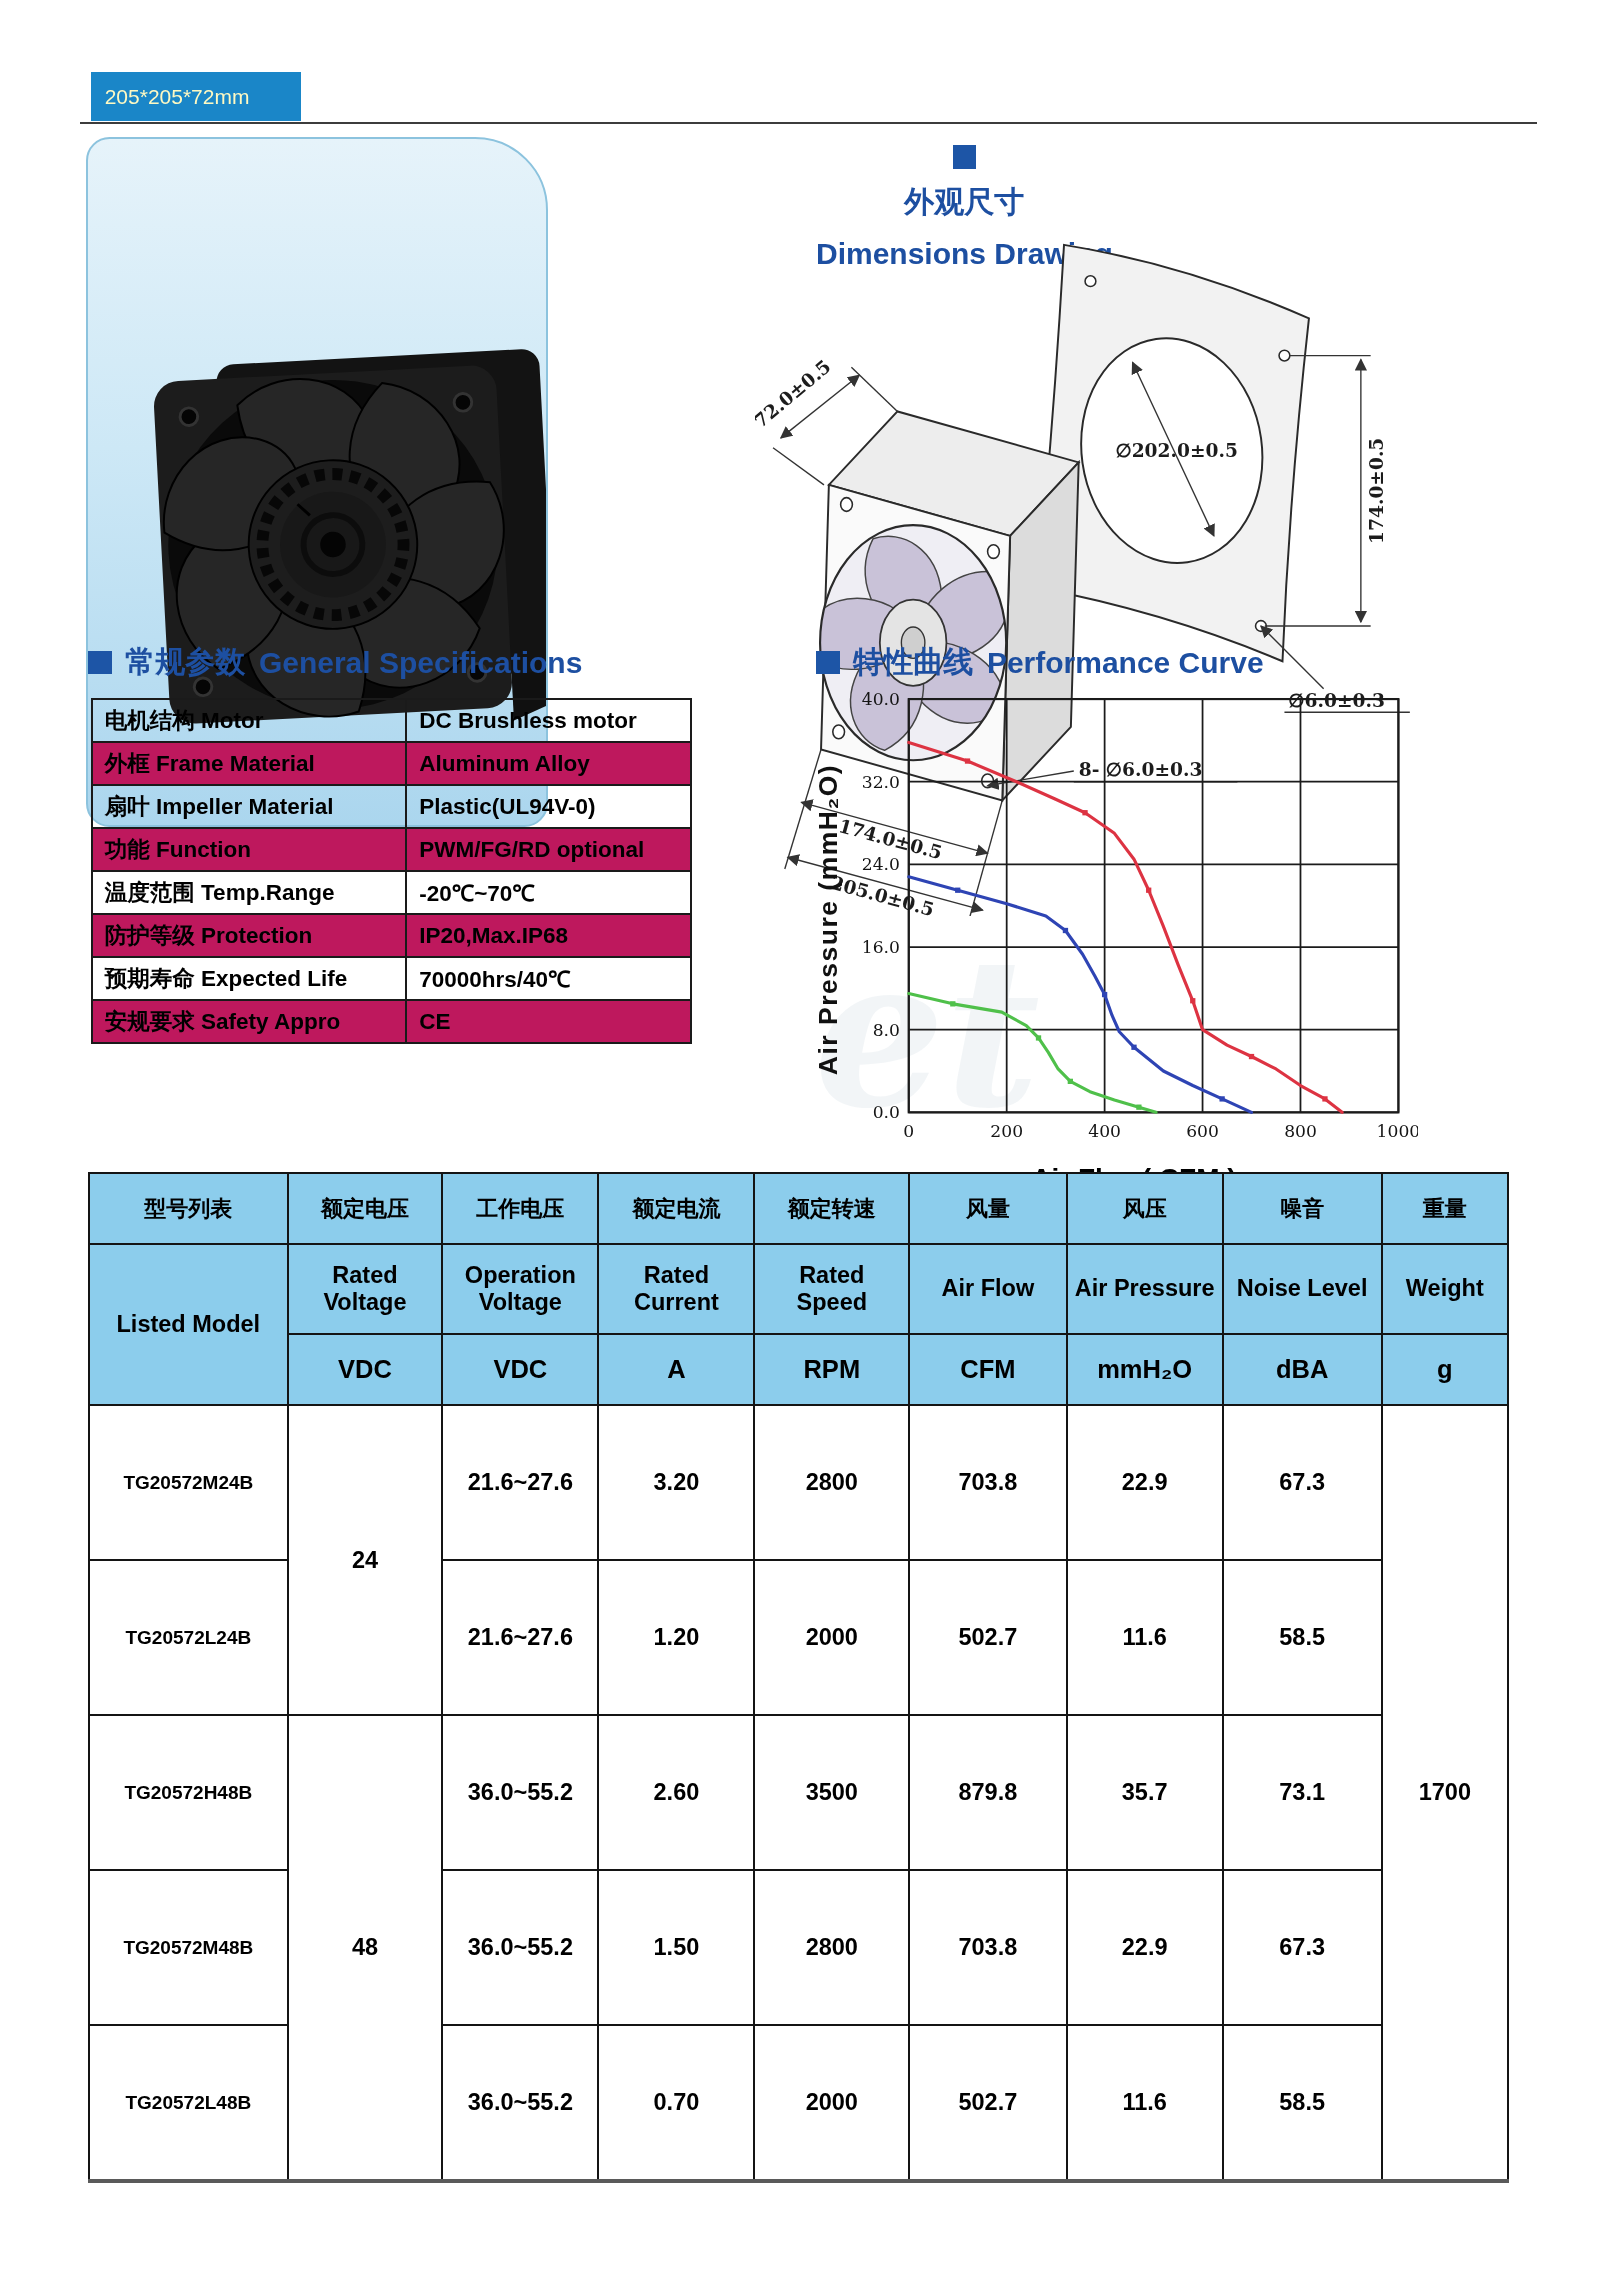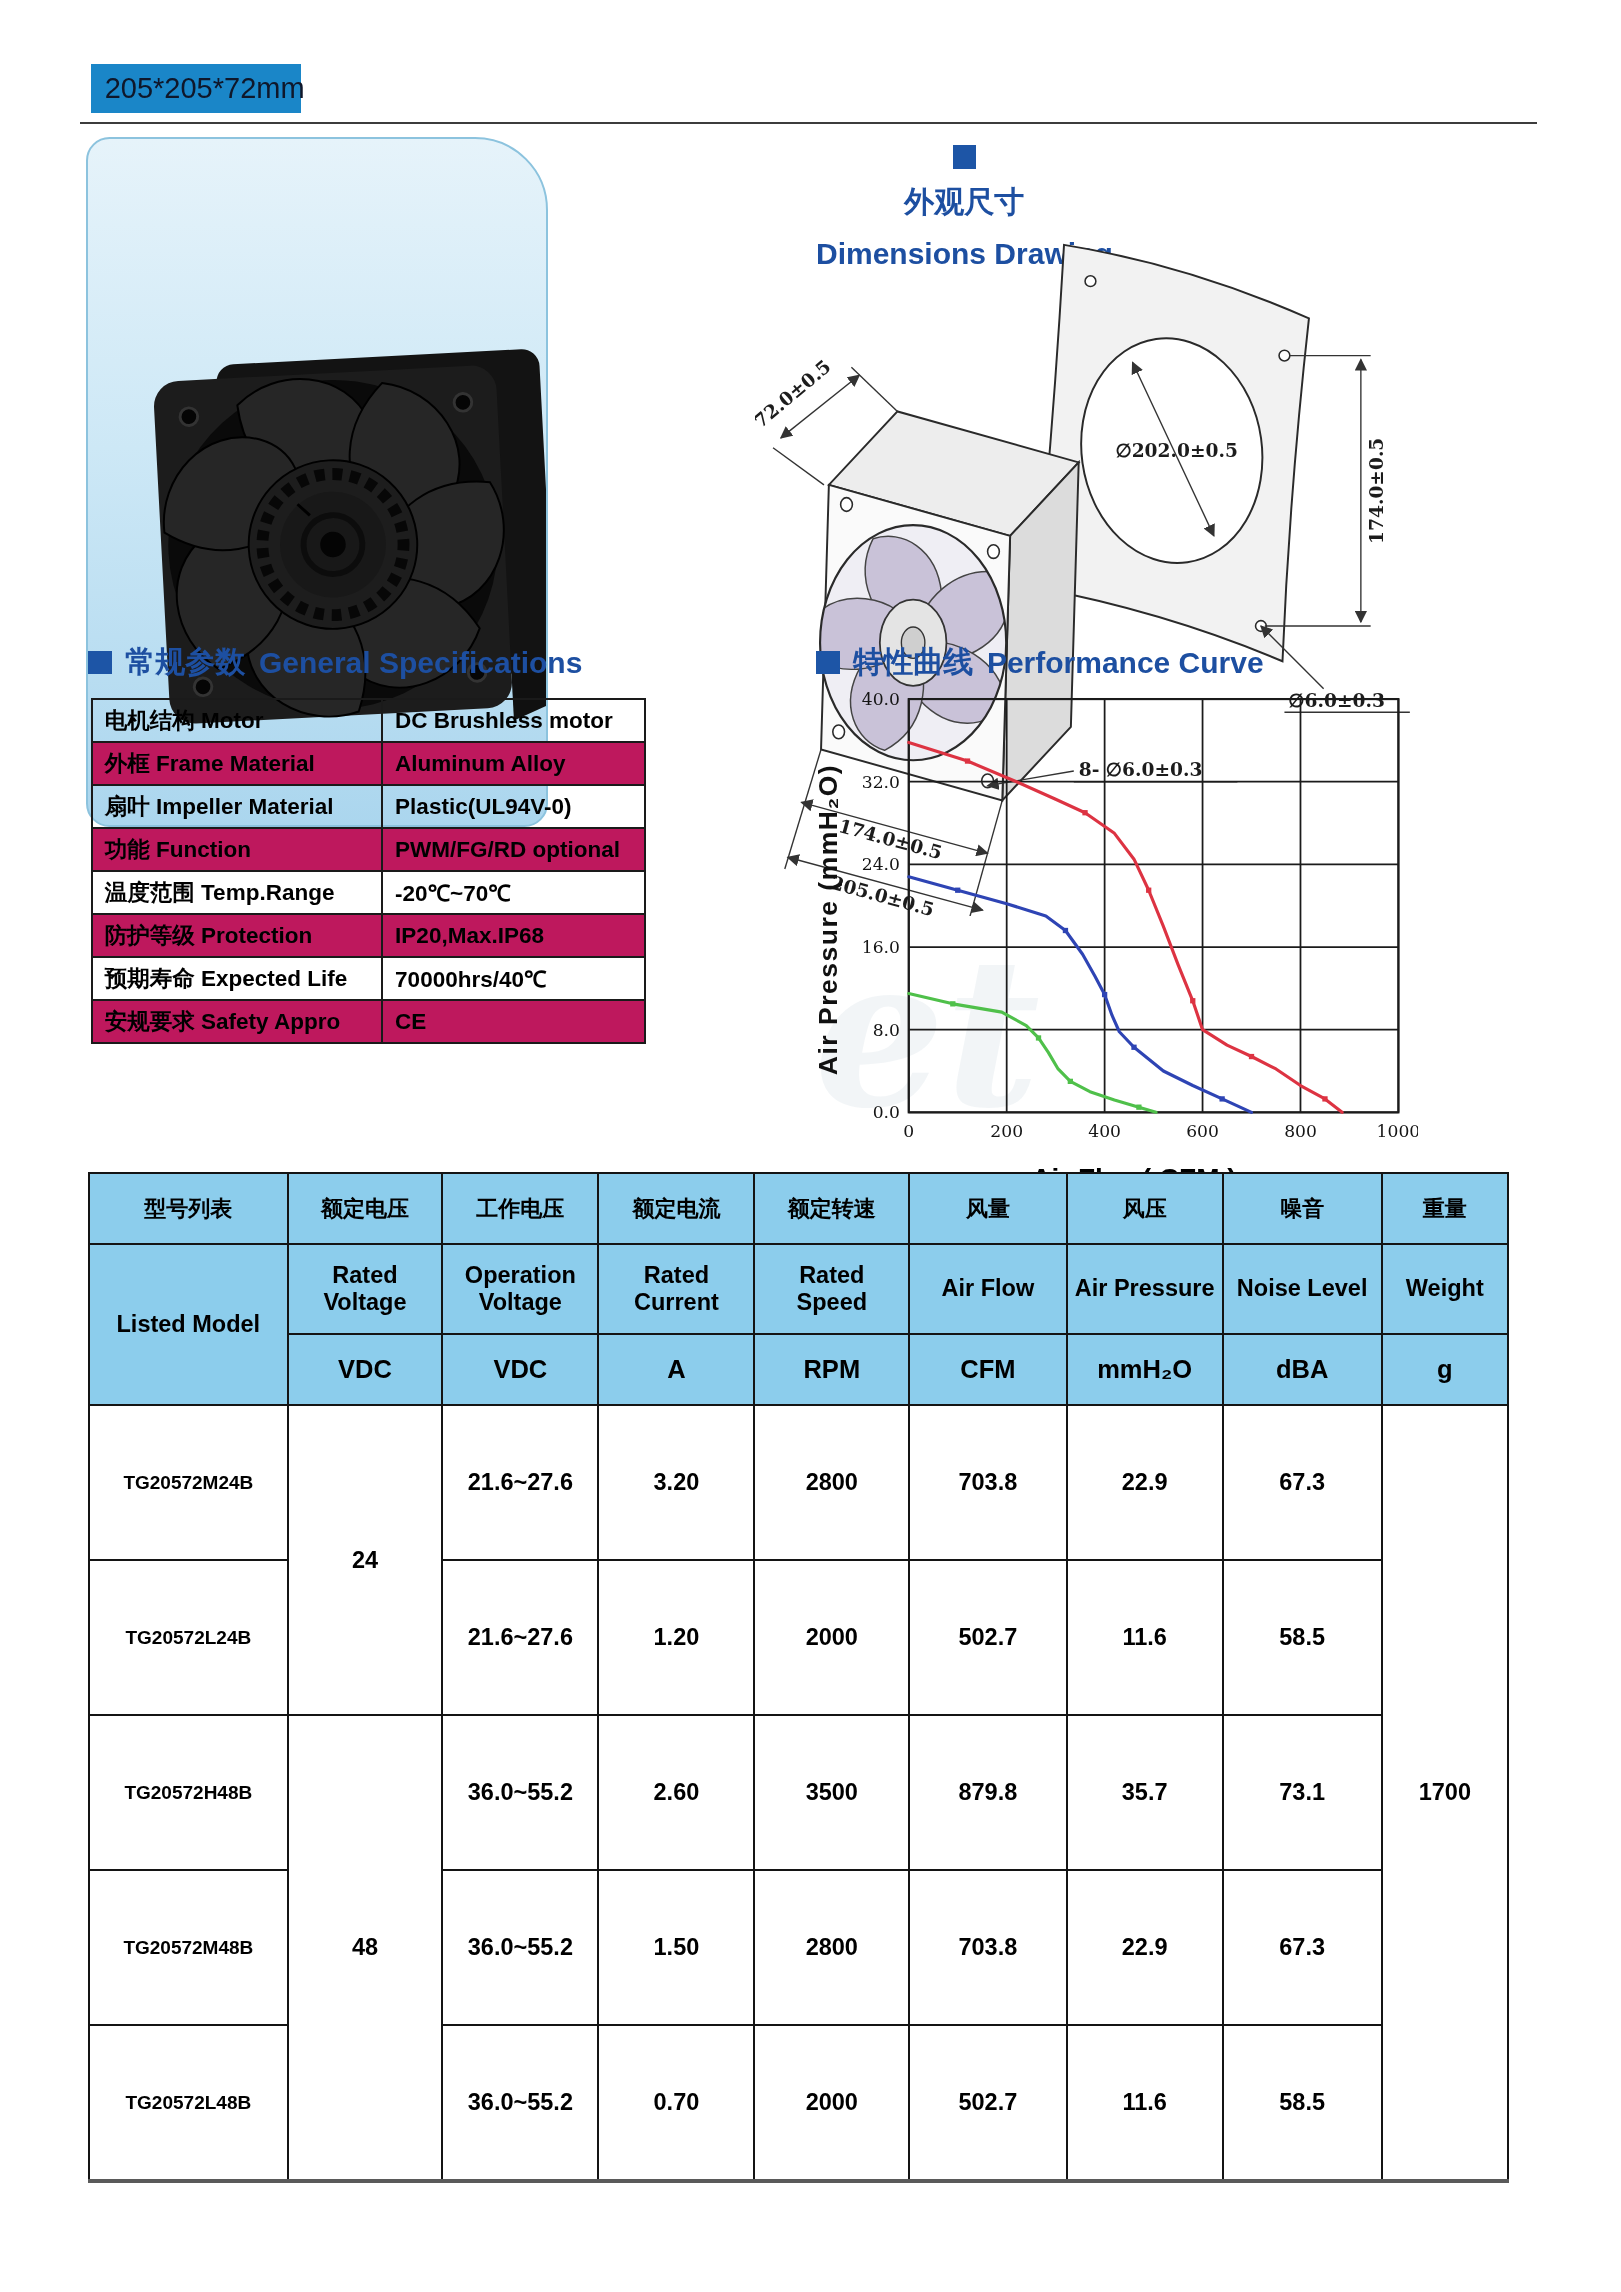--- a/index.html
+++ b/index.html
@@ -1,35 +1,35 @@
 <!DOCTYPE html>
 <html><head>
 <meta charset="utf-8">
 <style>
   html,body{margin:0;padding:0;background:#ffffff;}
   .page{position:relative;width:1621px;height:2293px;background:#fff;overflow:hidden;
         font-family:"Liberation Sans",sans-serif;color:#000;}
 
   
-  .badge{position:absolute;left:91px;top:64px;width:210px;height:49px;background:#1a86c8;
-         color:#0f172a;font-size:29px;display:flex;align-items:center;padding-left:13.7px;box-sizing:border-box;}
+  .badge{position:absolute;left:91px;top:72px;width:210px;height:49px;background:#1a86c8;
+         color:#fef9c3;font-size:21px;display:flex;align-items:center;padding-left:13.7px;box-sizing:border-box;}
   .rule{position:absolute;left:80px;top:122px;width:1457px;height:2px;background:#3c3c3c;}
 
   
   .section-header{position:absolute;display:flex;align-items:center;gap:13.7px;
                   color:#1d4fa1;font-size:30px;font-weight:bold;white-space:nowrap;}
   .section-header .sq{width:23.5px;height:23.5px;background:#1d55a6;flex:0 0 auto;}
 
   
   .photo-panel{position:absolute;left:86px;top:137px;width:462px;height:690px;box-sizing:border-box;
                border:2px solid #8cc3de;border-radius:23.5px 73px 23.5px 23.5px;
                background:linear-gradient(180deg,#e6f3fa 0%,#cde8f6 45%,#abd6ee 100%);overflow:hidden;}
 
   
-  .general-table{position:absolute;left:91px;top:698px;width:555px;border-collapse:collapse;table-layout:fixed;}
+  .general-table{position:absolute;left:91px;top:698px;width:601px;border-collapse:collapse;table-layout:fixed;}
   .general-table td{border:2px solid #1a1a1a;height:41px;font-size:22.5px;font-weight:bold;
                     padding:0 0 0 11.8px;white-space:nowrap;overflow:hidden;}
   .general-table tr.alt td{background:#be185d;}
 
   
   .curve-wrap{position:absolute;left:774px;top:676px;width:647px;height:549px;}
   .curve-wrap svg{position:absolute;left:76px;top:7.8px;}
   .y-title{position:absolute;left:-155px;top:227px;width:421px;height:33px;transform:rotate(-90deg);
            text-align:center;font-size:26.5px;font-weight:bold;letter-spacing:1.5px;color:#111;}
   .x-title{position:absolute;left:76px;top:487px;width:568px;text-align:center;

